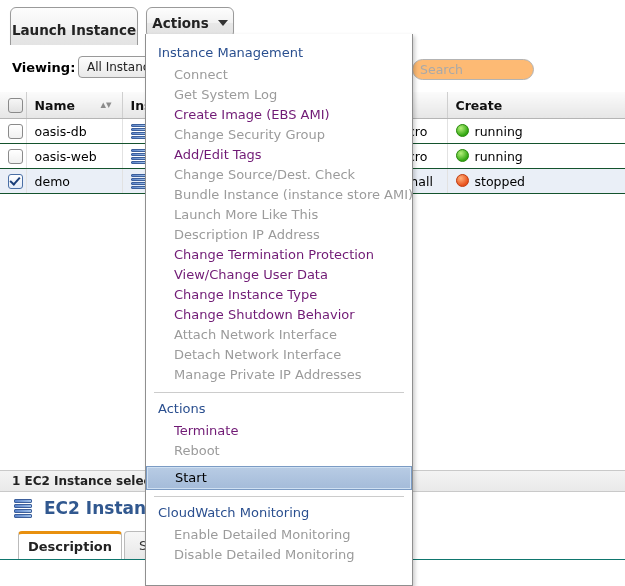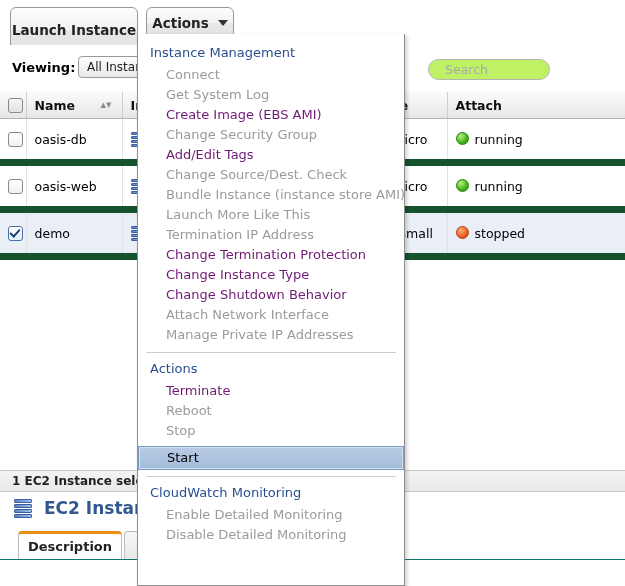--- a/index.html
+++ b/index.html
@@ -78,28 +78,27 @@
     display: flex;
     align-items: center;
     box-sizing: border-box;
   }
   #search-input {
     position: absolute;
     left: 412px; top: 59px;
     width: 122px; height: 21px;
     border: 1px solid #b3b3b3;
     border-radius: 11px;
-    padding: 0 16px;
+    padding: 0 7px;
     font-size: 12.5px;
     color: #333;
     font-family: "DejaVu Sans", "Liberation Sans", sans-serif;
     box-sizing: border-box;
-    background: #bef264;
+    background: #fdba74;
     outline: none;
-    margin-left: 16px;
   }
   #search-input::placeholder { color: #a9a9a9; }
 
   
   #table-wrap {
     position: absolute;
     left: 0; top: 92px;
     width: 625px;
   }
   table.inst {
@@ -113,24 +112,24 @@
     border-right: 1px solid #cfcfcf;
     font-size: 12.5px;
     font-weight: bold;
     text-align: left;
     padding: 5px 8px;
     height: 23px;
     color: #111;
     box-sizing: border-box;
   }
   table.inst td {
-    border-bottom: 7px solid #14532d;
+    border-bottom: 1px solid #14532d;
     border-right: 1px solid #e2e2e2;
     font-size: 12.5px;
-    padding: 12px 8px;
+    padding: 4px 8px;
     height: 25px;
     background: #fff;
     box-sizing: border-box;
     white-space: nowrap;
     overflow: hidden;
   }
   tr.selected td { background: #eaeff7; }
   td.cb, th.cb { width: 26px; padding: 4px 0; text-align: center; }
   .chkbox {
     display: inline-block;
@@ -261,21 +260,21 @@
     width: 100px;
     background: linear-gradient(to bottom, #f7f7f7, #e8e8e8);
     color: #333;
     justify-content: flex-start;
     padding-left: 14px;
   }
 
   
   #menu {
     position: absolute;
-    left: 137px; top: 34px;
+    left: 145px; top: 34px;
     width: 268px;
     height: 552px;
     background: #ffffff;
     border: 1px solid #8f8f8f;
     border-top: none;
     box-shadow: 2px 2px 4px rgba(0,0,0,0.20);
     z-index: 50;
     box-sizing: border-box;
     padding-top: 8px;
     overflow: hidden;
@@ -351,21 +350,21 @@
         <th>
           <span>Instance</span>
         </th>
         <th>
           <span>Service</span>
         </th>
         <th>
           <span>Type</span>
         </th>
         <th>
-          <span>Attach</span>
+          <span>Create</span>
         </th>
       </tr>
     </thead>
     <tbody id="tbody">
         <tr>
           <td class="cb"><span class="chkbox"></span></td>
           <td>oasis-db</td>
           <td><span class="srv-icon"><i></i><i></i><i></i><i></i></span></td>
           <td></td>
           <td>t1.micro</td>
@@ -417,29 +416,30 @@
 <div id="menu">
     <div class="mgroup">Instance Management</div>
     <div class="mitem disabled">Connect</div>
     <div class="mitem disabled">Get System Log</div>
     <div class="mitem">Create Image (EBS AMI)</div>
     <div class="mitem disabled">Change Security Group</div>
     <div class="mitem">Add/Edit Tags</div>
     <div class="mitem disabled">Change Source/Dest. Check</div>
     <div class="mitem disabled">Bundle Instance (instance store AMI)</div>
     <div class="mitem disabled">Launch More Like This</div>
-    <div class="mitem disabled">Termination IP Address</div>
+    <div class="mitem disabled">Description IP Address</div>
     <div class="mitem">Change Termination Protection</div>
+    <div class="mitem">View/Change User Data</div>
     <div class="mitem">Change Instance Type</div>
     <div class="mitem">Change Shutdown Behavior</div>
     <div class="mitem disabled">Attach Network Interface</div>
+    <div class="mitem disabled">Detach Network Interface</div>
     <div class="mitem disabled">Manage Private IP Addresses</div>
     <div class="msep"></div>
     <div class="mgroup">Actions</div>
     <div class="mitem">Terminate</div>
     <div class="mitem disabled">Reboot</div>
-    <div class="mitem disabled">Stop</div>
     <div class="mitem highlight">Start</div>
     <div class="msep"></div>
     <div class="mgroup">CloudWatch Monitoring</div>
     <div class="mitem disabled">Enable Detailed Monitoring</div>
     <div class="mitem disabled">Disable Detailed Monitoring</div>
   </div>
 
 </body></html>

